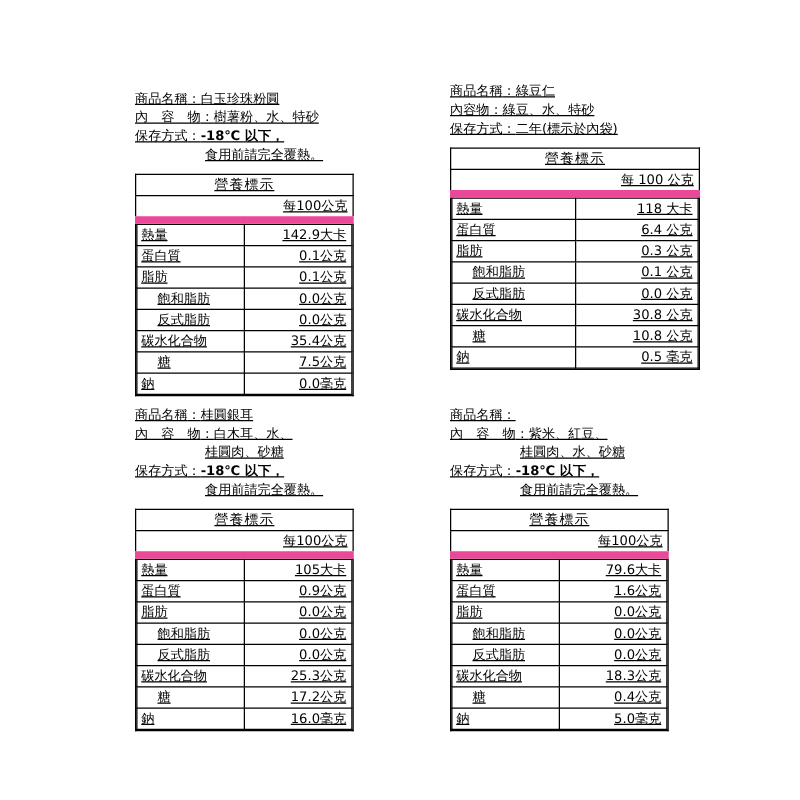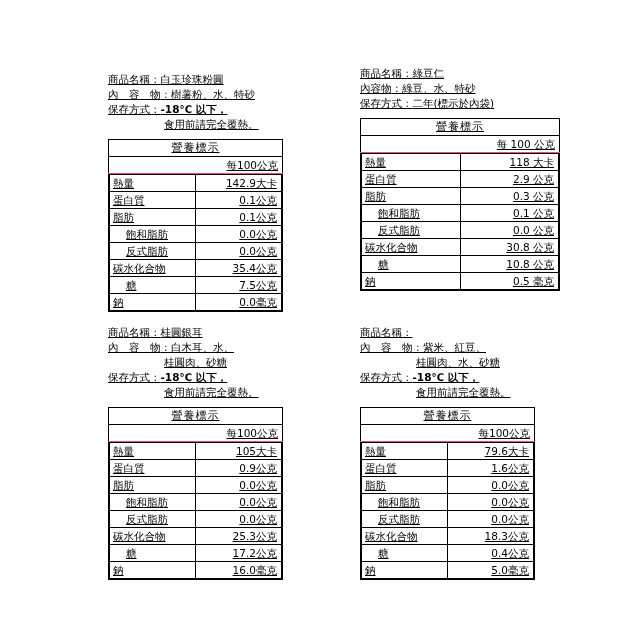--- a/index.html
+++ b/index.html
@@ -78,21 +78,21 @@
     font-size: 11px;
     letter-spacing: 1px;
     height: 16px;
     line-height: 16px;
   }
   table.nut .per {
     text-align: right;
     padding-right: 4px;
     height: 16px;
     line-height: 16px;
-    border-bottom: 1px solid #ec4899;
+    border-bottom: 6px solid #ec4899;
   }
   table.nut .rows-wrap {
     padding: 0;
     margin-left: 31px;
   }
   .inner {
     width: 100%;
     border-collapse: collapse;
     table-layout: fixed;
   }
@@ -224,21 +224,21 @@
       <tr>
             <td class="rows-wrap">
               <table class="inner">
                 <tbody>
                   <tr>
                     <td class="k">熱量</td>
                     <td class="v">118 大卡</td>
                   </tr>
                   <tr>
                     <td class="k">蛋白質</td>
-                    <td class="v">2.9 公克</td>
+                    <td class="v">6.4 公克</td>
                   </tr>
                   <tr>
                     <td class="k">脂肪</td>
                     <td class="v">0.3 公克</td>
                   </tr>
                   <tr>
                     <td class="k ind">飽和脂肪</td>
                     <td class="v">0.1 公克</td>
                   </tr>
                   <tr>

